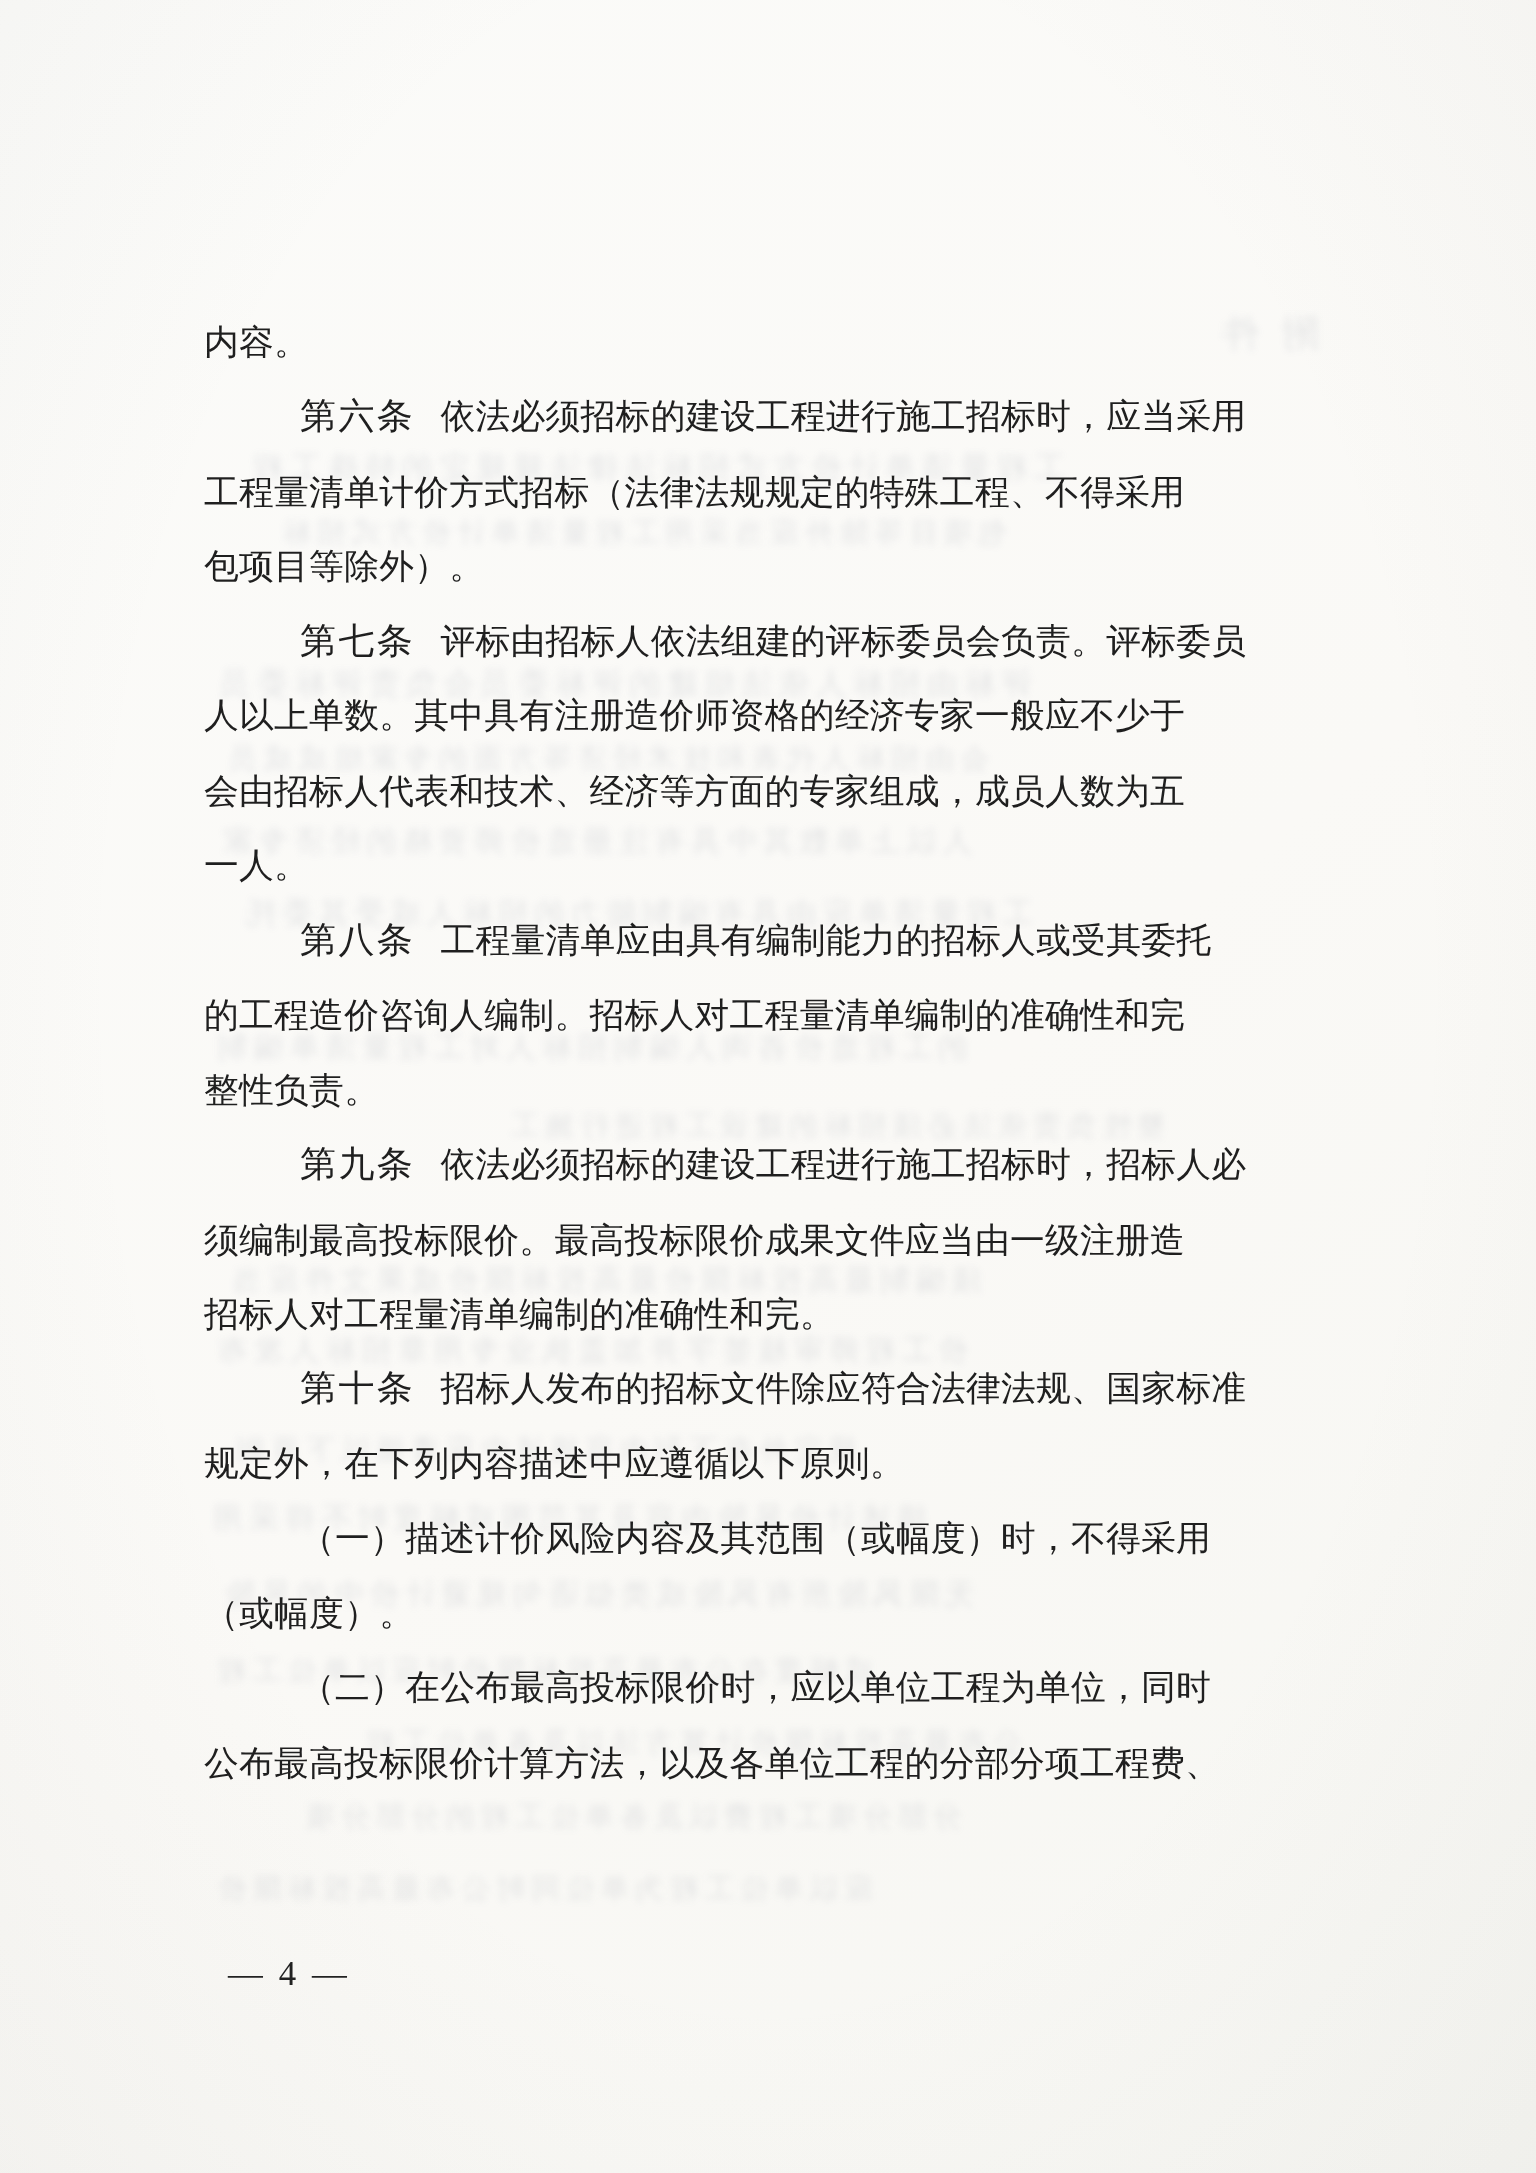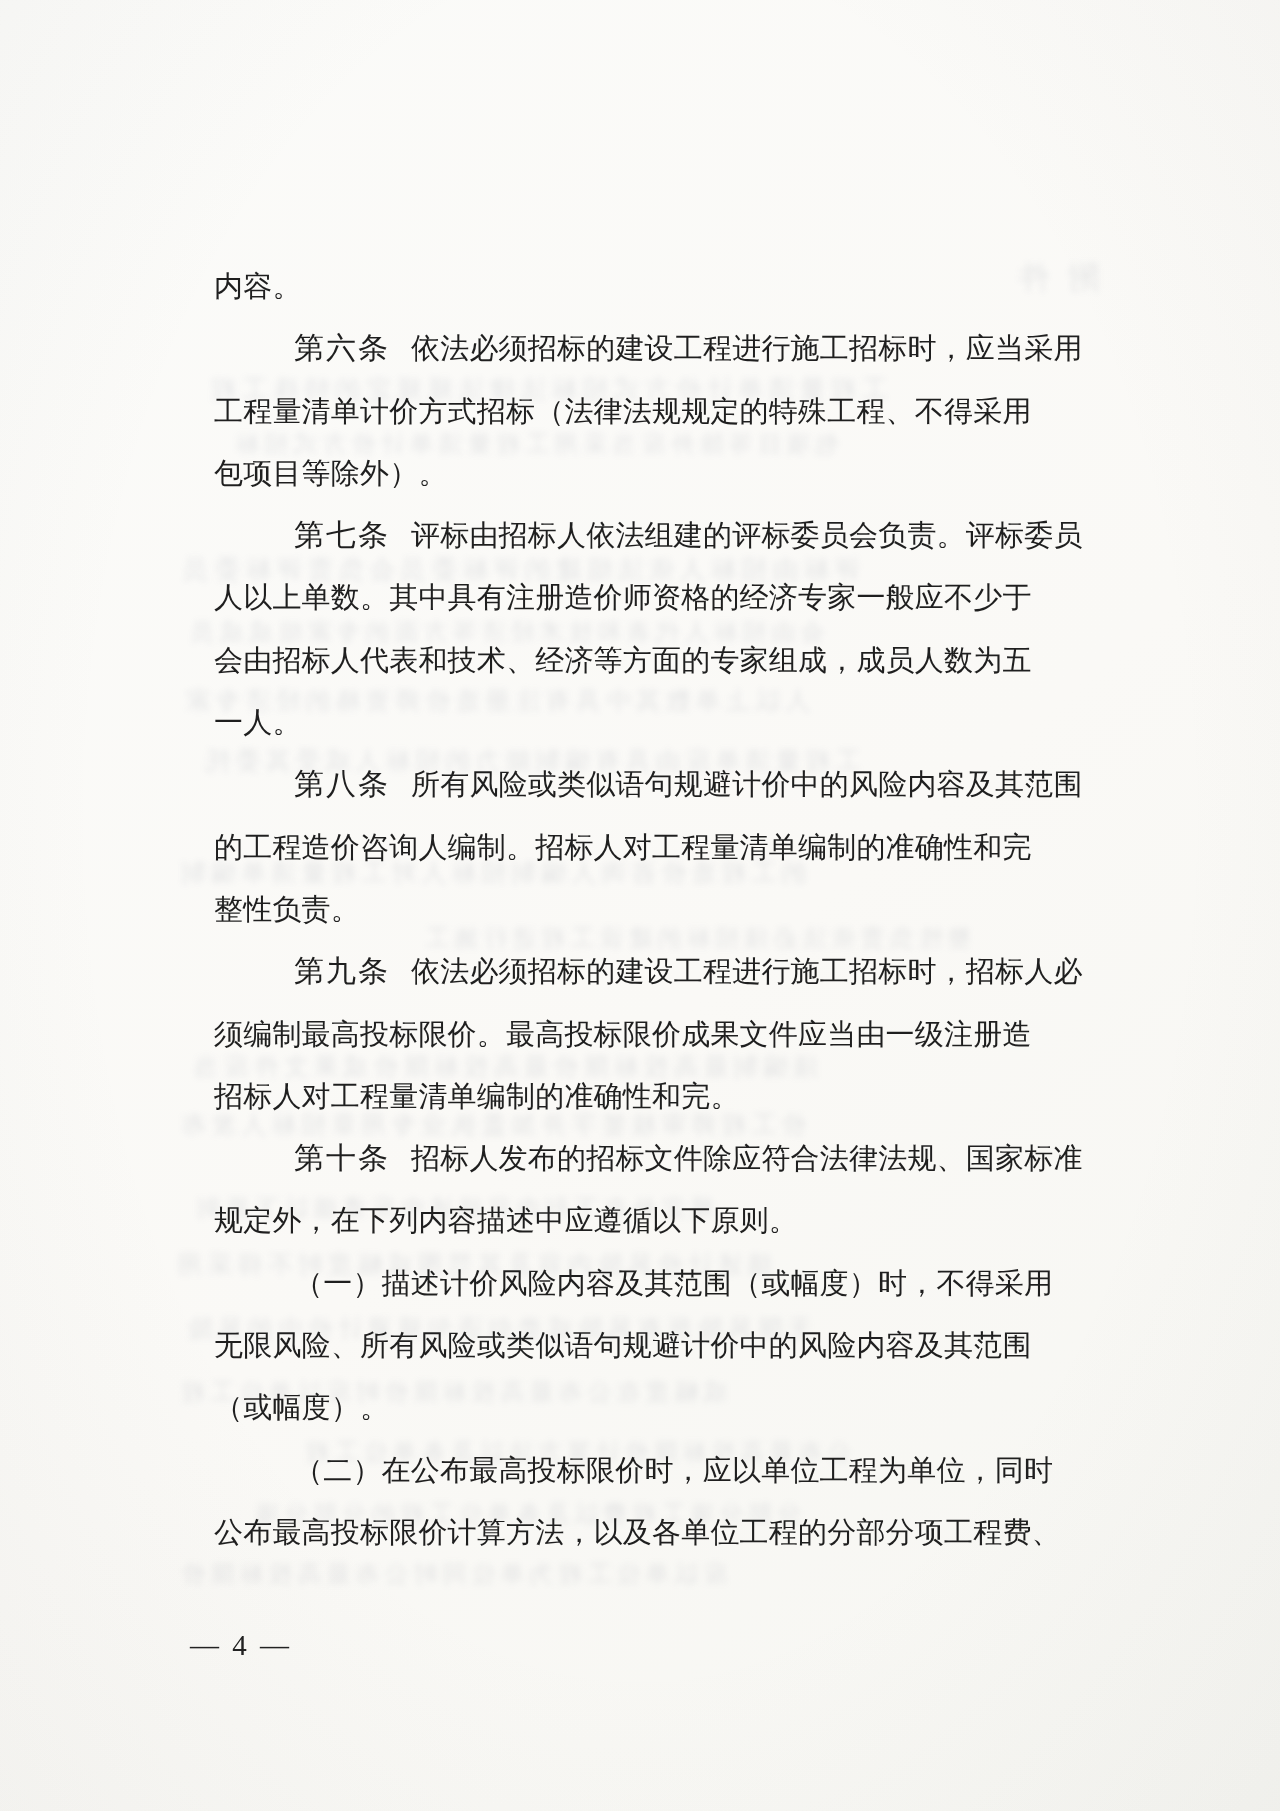--- a/index.html
+++ b/index.html
@@ -39,21 +39,20 @@
     white-space: nowrap;
     letter-spacing: 5px;
     font-family: "Liberation Serif", serif;
   }
   #text-block {
     position: absolute;
     left: 170px;
     top: 255px;
     width: 822px;
     z-index: 2;
-    margin-left: 44px;
   }
   .line {
     height: 62.3px;
     line-height: 62.3px;
     font-size: 29px;
     white-space: nowrap;
     letter-spacing: 0.2px;
   }
   .line.first {
     padding-left: 80px;
@@ -101,28 +100,27 @@
     </div>
   <div id="text-block">
       <div class="line">内容。</div>
       <div class="line first"><span class="art-label">第六条</span><span>依法必须招标的建设工程进行施工招标时，应当采用</span></div>
       <div class="line">工程量清单计价方式招标（法律法规规定的特殊工程、不得采用</div>
       <div class="line">包项目等除外）。</div>
       <div class="line first"><span class="art-label">第七条</span><span>评标由招标人依法组建的评标委员会负责。评标委员</span></div>
       <div class="line">人以上单数。其中具有注册造价师资格的经济专家一般应不少于</div>
       <div class="line">会由招标人代表和技术、经济等方面的专家组成，成员人数为五</div>
       <div class="line">一人。</div>
-      <div class="line first"><span class="art-label">第八条</span><span>所有风险或类似语句规避计价中的风险内容及其范围</span></div>
+      <div class="line first"><span class="art-label">第八条</span><span>工程量清单应由具有编制能力的招标人或受其委托</span></div>
       <div class="line">的工程造价咨询人编制。招标人对工程量清单编制的准确性和完</div>
       <div class="line">整性负责。</div>
       <div class="line first"><span class="art-label">第九条</span><span>依法必须招标的建设工程进行施工招标时，招标人必</span></div>
       <div class="line">须编制最高投标限价。最高投标限价成果文件应当由一级注册造</div>
       <div class="line">招标人对工程量清单编制的准确性和完。</div>
       <div class="line first"><span class="art-label">第十条</span><span>招标人发布的招标文件除应符合法律法规、国家标准</span></div>
       <div class="line">规定外，在下列内容描述中应遵循以下原则。</div>
       <div class="line first">（一）描述计价风险内容及其范围（或幅度）时，不得采用</div>
-      <div class="line">无限风险、所有风险或类似语句规避计价中的风险内容及其范围</div>
       <div class="line">（或幅度）。</div>
       <div class="line first">（二）在公布最高投标限价时，应以单位工程为单位，同时</div>
       <div class="line">公布最高投标限价计算方法，以及各单位工程的分部分项工程费、</div>
     </div>
   <div class="footer">— 4 —</div>
 </div>
 
 </body></html>

